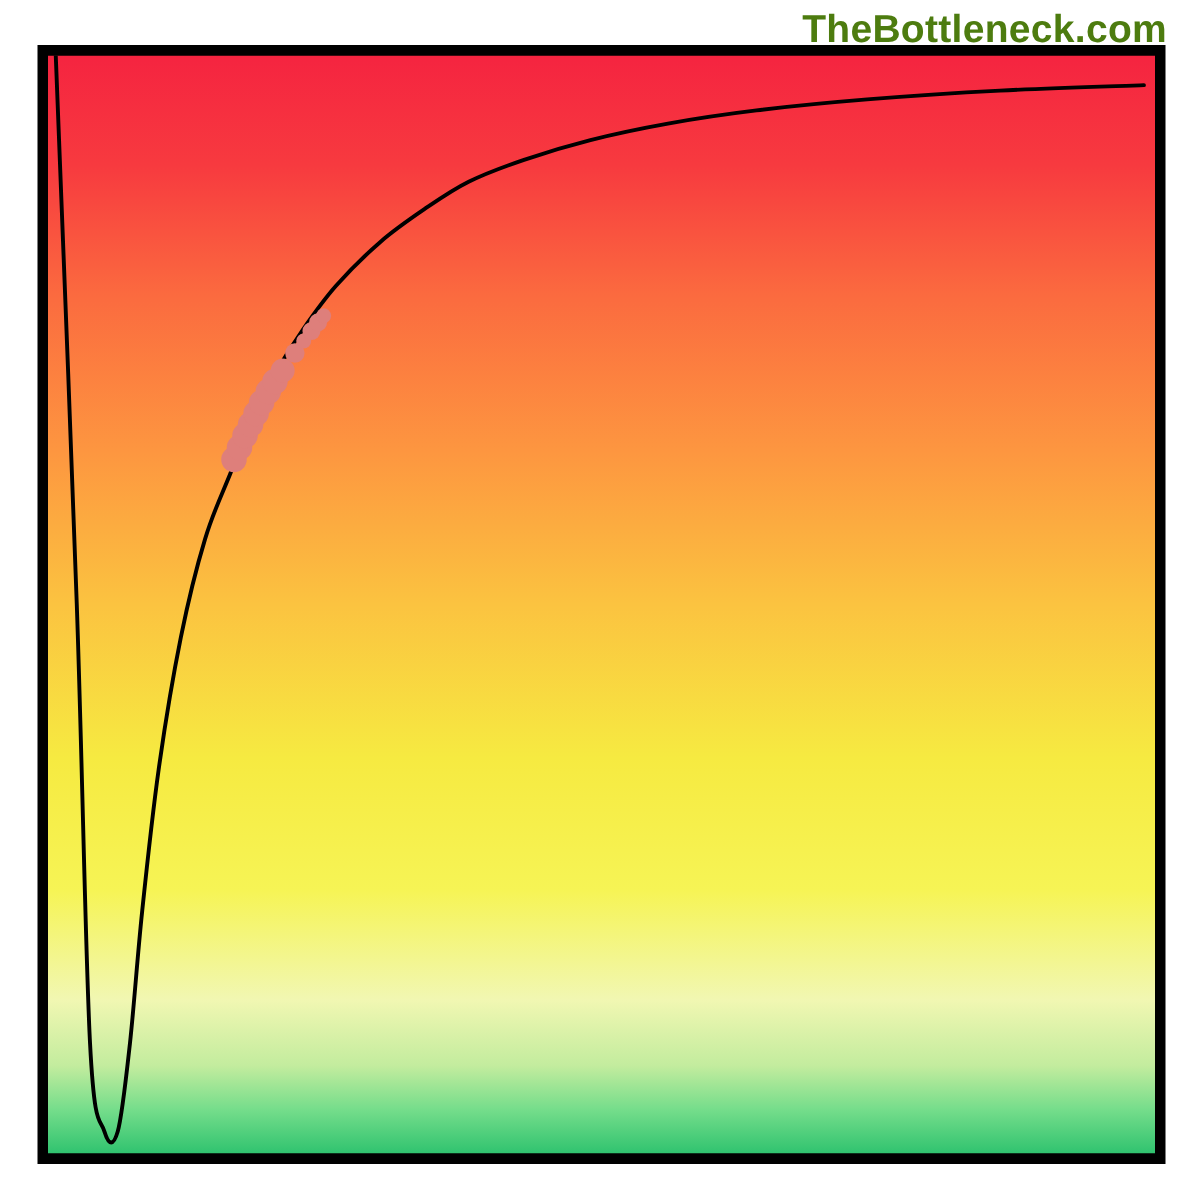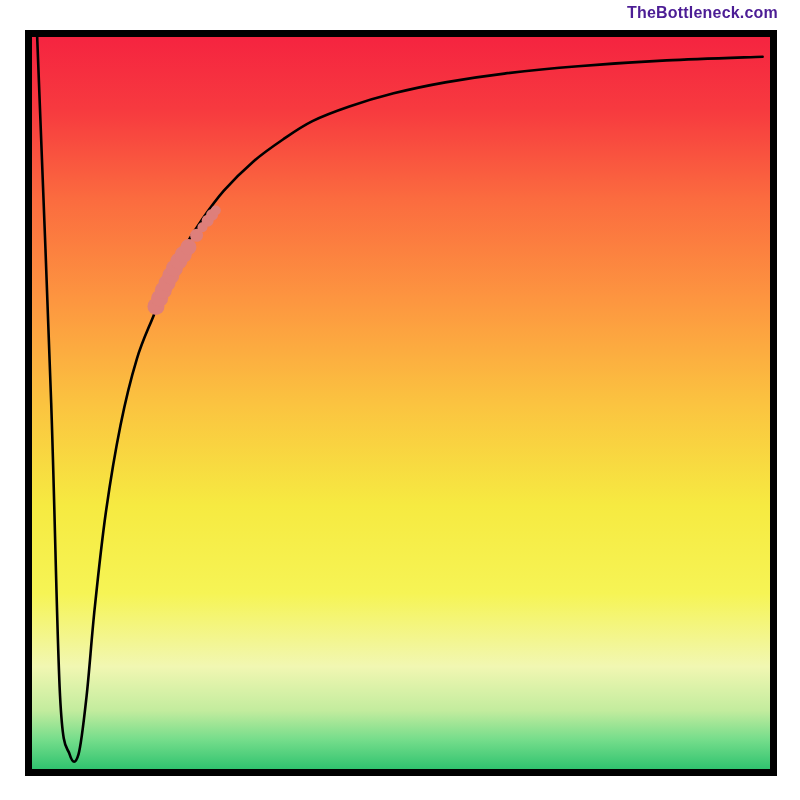--- a/index.html
+++ b/index.html
@@ -13,23 +13,23 @@
   .chart-root {
     position: relative;
     width: 800px;
     height: 800px;
   }
   .watermark {
     position: absolute;
     top: 4px;
     right: 22px;
     font-family: Arial, Helvetica, sans-serif;
-    font-size: 16px;
+    font-size: 26px;
     font-weight: 600;
-    color: #4c1d95;
+    color: #4d7c0f;
     letter-spacing: 0.2px;
     user-select: none;
   }
   .plot-frame {
     position: absolute;
     left: 25px;
     top: 30px;
     width: 752px;
     height: 746px;
     background: #000000;

